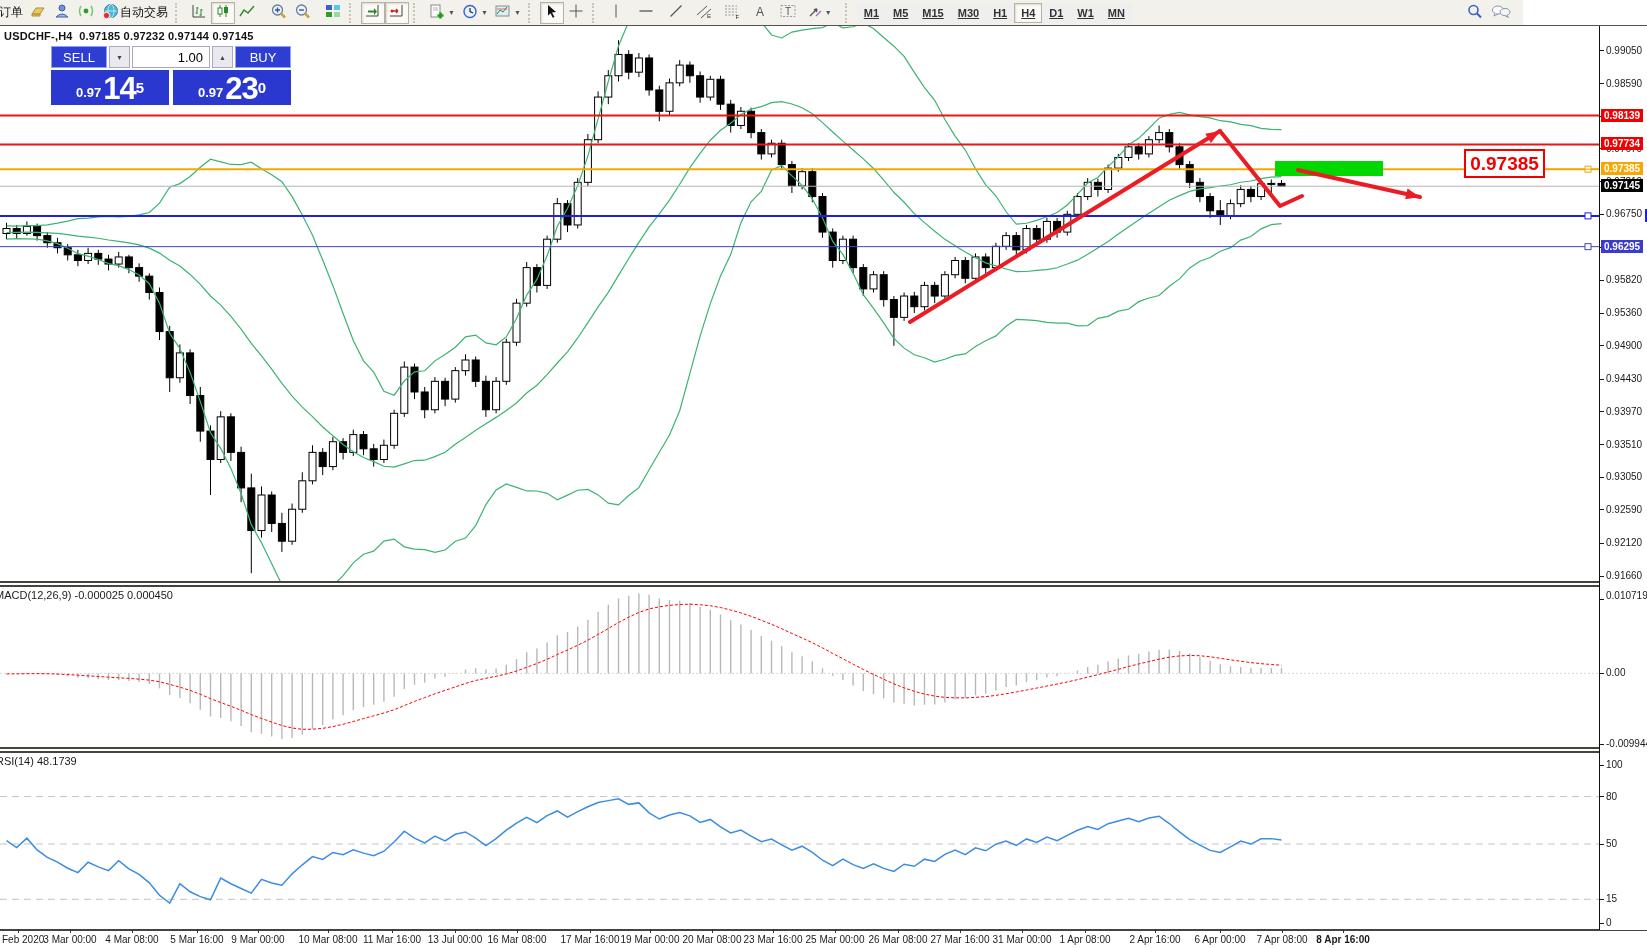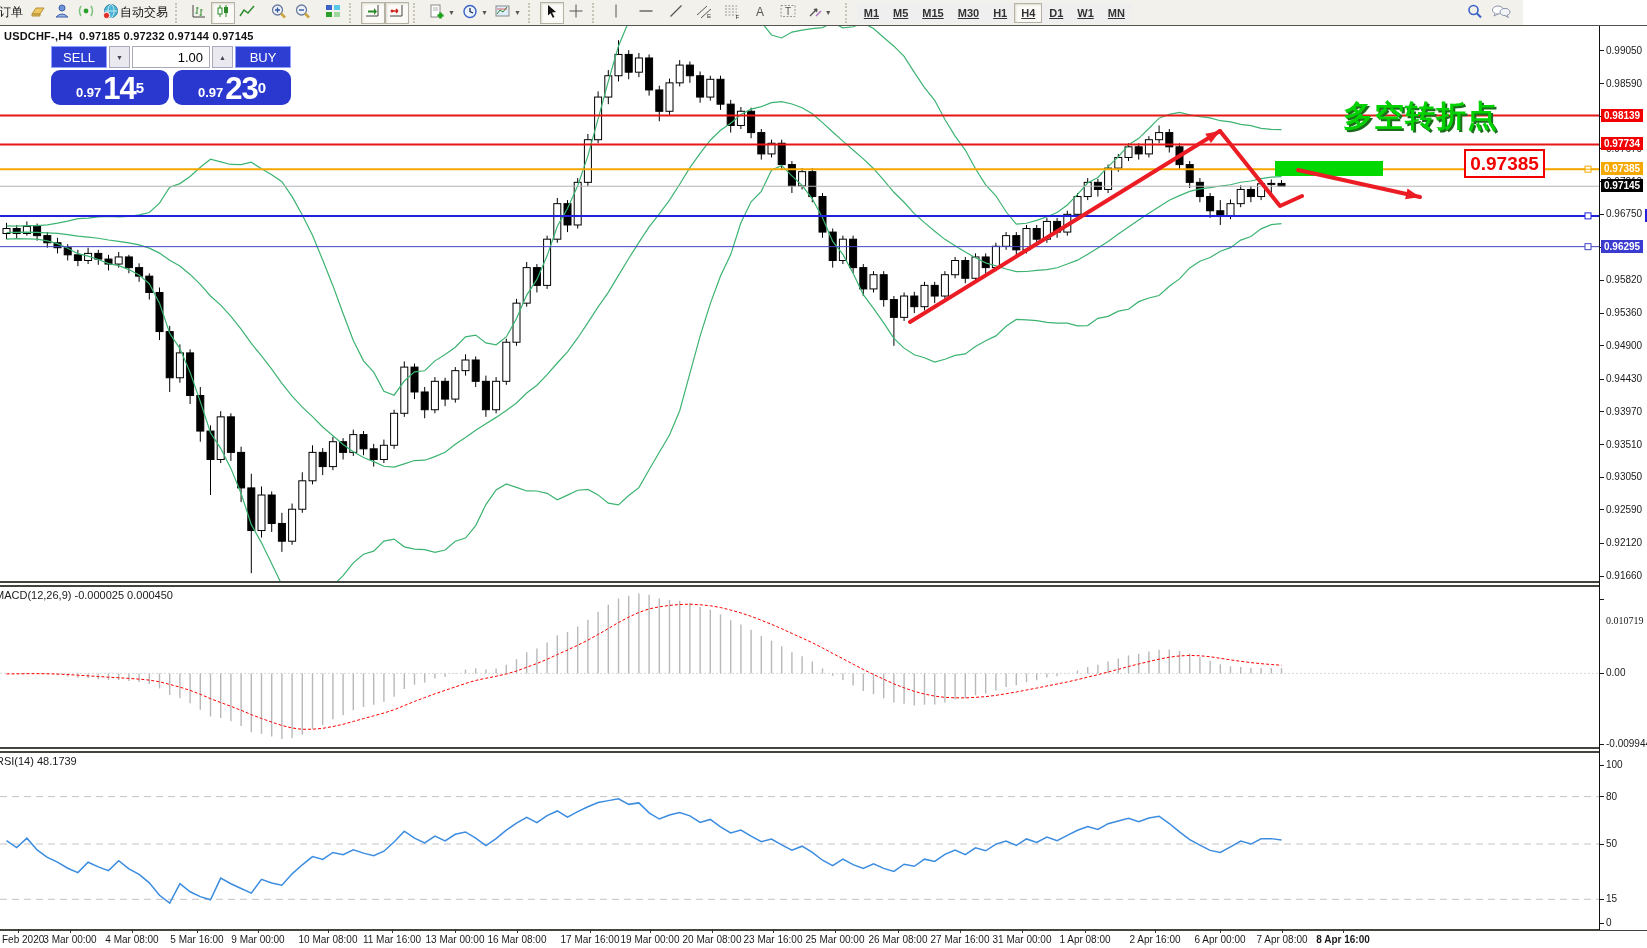--- a/index.html
+++ b/index.html
@@ -34,21 +34,21 @@
   #symline{position:absolute;left:4px;top:4px;font-size:11px;font-weight:bold;color:#111;letter-spacing:.2px;}
   #tradepanel{position:absolute;left:3px;top:20px;width:240px;padding-left:48px;}
   .tp-row1{display:flex;height:22px;gap:2px;}
   .tp-btn{flex:0 0 56px;background:#2f3ed2;border:1px solid #8fa0ff;color:#fff;font-size:13px;
           display:flex;align-items:center;justify-content:center;}
   .tp-spin{flex:0 0 15px;background:#e9e9ef;border:1px solid #a9a9bb;color:#445;font-size:7px;
            display:flex;align-items:center;justify-content:center;}
   .tp-input{flex:1;border:1px solid #a9a9bb;font-size:13px;text-align:right;padding-right:6px;
             font-family:"Liberation Sans",sans-serif;min-width:0;}
   .tp-row2{display:flex;height:35px;gap:4px;margin-top:2px;}
-  .tp-tile{flex:1;background:#2b38d0;color:#fff;display:flex;align-items:flex-end;justify-content:center;padding-bottom:2px;border-radius:9px;}
+  .tp-tile{flex:1;background:#2b38d0;color:#fff;display:flex;align-items:flex-end;justify-content:center;padding-bottom:2px;}
   .tp-small{font-size:13px;font-weight:bold;margin-right:2px;line-height:20px;}
   .tp-big{font-size:31px;font-weight:bold;line-height:29px;letter-spacing:-1px;}
   .tp-sup{font-size:15px;font-weight:bold;line-height:30px;vertical-align:top;}
   #cn-note{position:absolute;left:1343px;top:70px;font-size:30px;font-weight:bold;color:#00d200;
            text-shadow:2px 2px 0 #1d6b1d;white-space:nowrap;letter-spacing:1px;}
   #plabelbox{position:absolute;left:1464px;top:123px;width:77px;height:25px;border:2px solid #f20000;
              color:#f20000;font-size:19px;font-weight:bold;display:flex;align-items:center;justify-content:center;background:#fff;}
   .indlabel{position:absolute;font-size:11px;color:#1a1a1a;}
   .icon-svg{display:block;}
 </style>
@@ -766,21 +766,21 @@
         <div class="pdash" style="top: 516.837px;"></div>
         <div class="ptick" style="top: 511.337px;">0.92120</div>
         <div class="pdash" style="top: 549.526px;"></div>
         <div class="ptick" style="top: 544.026px;">0.91660</div>
         <div class="pbadge" style="top: 82.6101px; background: rgb(242, 0, 0);">0.98139</div>
         <div class="pbadge" style="top: 111.391px; background: rgb(242, 0, 0);">0.97734</div>
         <div class="pbadge" style="top: 136.191px; background: rgb(245, 168, 0);">0.97385</div>
         <div class="pbadge" style="top: 182.88px; background: rgb(33, 33, 220); margin-left: 44px;">0.96728</div>
         <div class="pbadge" style="top: 213.65px; background: rgb(59, 59, 208);">0.96295</div>
         <div class="pbadge" style="top: 153.246px; background: rgb(0, 0, 0);">0.97145</div>
-        <div class="ptick" style="top: 589px; font-family: Liberation Serif, serif;">0.010719</div>
+        <div class="ptick" style="top: 564px;">0.010719</div>
         <div class="pdash" style="top: 572.5px;"></div>
         <div class="ptick" style="top: 641.398px;">0.00</div>
         <div class="pdash" style="top: 646.898px;"></div>
         <div class="ptick" style="top: 712px;">-0.009944</div>
         <div class="pdash" style="top: 717.5px;"></div>
         <div class="ptick" style="top: 733px;">100</div>
         <div class="pdash" style="top: 738.5px;"></div>
         <div class="ptick" style="top: 764.6px;">80</div>
         <div class="pdash" style="top: 770.1px;"></div>
         <div class="ptick" style="top: 812px;">50</div>
@@ -798,21 +798,21 @@
         <div class="dlabel" style="left: 132px;">4 Mar 08:00</div>
         <div class="dtick" style="left: 132px;"></div>
         <div class="dlabel" style="left: 197px;">5 Mar 16:00</div>
         <div class="dtick" style="left: 197px;"></div>
         <div class="dlabel" style="left: 258px;">9 Mar 00:00</div>
         <div class="dtick" style="left: 258px;"></div>
         <div class="dlabel" style="left: 328px;">10 Mar 08:00</div>
         <div class="dtick" style="left: 328px;"></div>
         <div class="dlabel" style="left: 392px;">11 Mar 16:00</div>
         <div class="dtick" style="left: 392px;"></div>
-        <div class="dlabel" style="left: 455px;">13 Mar 00:00</div>
+        <div class="dlabel" style="left: 455px;">13 Jul 00:00</div>
         <div class="dtick" style="left: 455px;"></div>
         <div class="dlabel" style="left: 517px;">16 Mar 08:00</div>
         <div class="dtick" style="left: 517px;"></div>
         <div class="dlabel" style="left: 590px;">17 Mar 16:00</div>
         <div class="dtick" style="left: 590px;"></div>
         <div class="dlabel" style="left: 650px;">19 Mar 00:00</div>
         <div class="dtick" style="left: 650px;"></div>
         <div class="dlabel" style="left: 712px;">20 Mar 08:00</div>
         <div class="dtick" style="left: 712px;"></div>
         <div class="dlabel" style="left: 773px;">23 Mar 16:00</div>
@@ -860,21 +860,20 @@
           <span class="tp-sup">5</span>
         </div>
         <div class="tp-tile">
           <span class="tp-small">0.97</span>
           <span class="tp-big">23</span>
           <span class="tp-sup">0</span>
         </div>
       </div>
     </div>
 
-    <div id="cn-note">多空转折点</div>
     <div id="plabelbox">0.97385</div>
 
     <div class="indlabel" style="left:-5px;top:563px;">
       <span>MACD(12,26,9)</span>
       <span>-0.000025</span>
       <span>0.000450</span>
     </div>
     <div class="indlabel" style="left:-4px;top:729px;">
       <span>RSI(14)</span>
       <span>48.1739</span>

